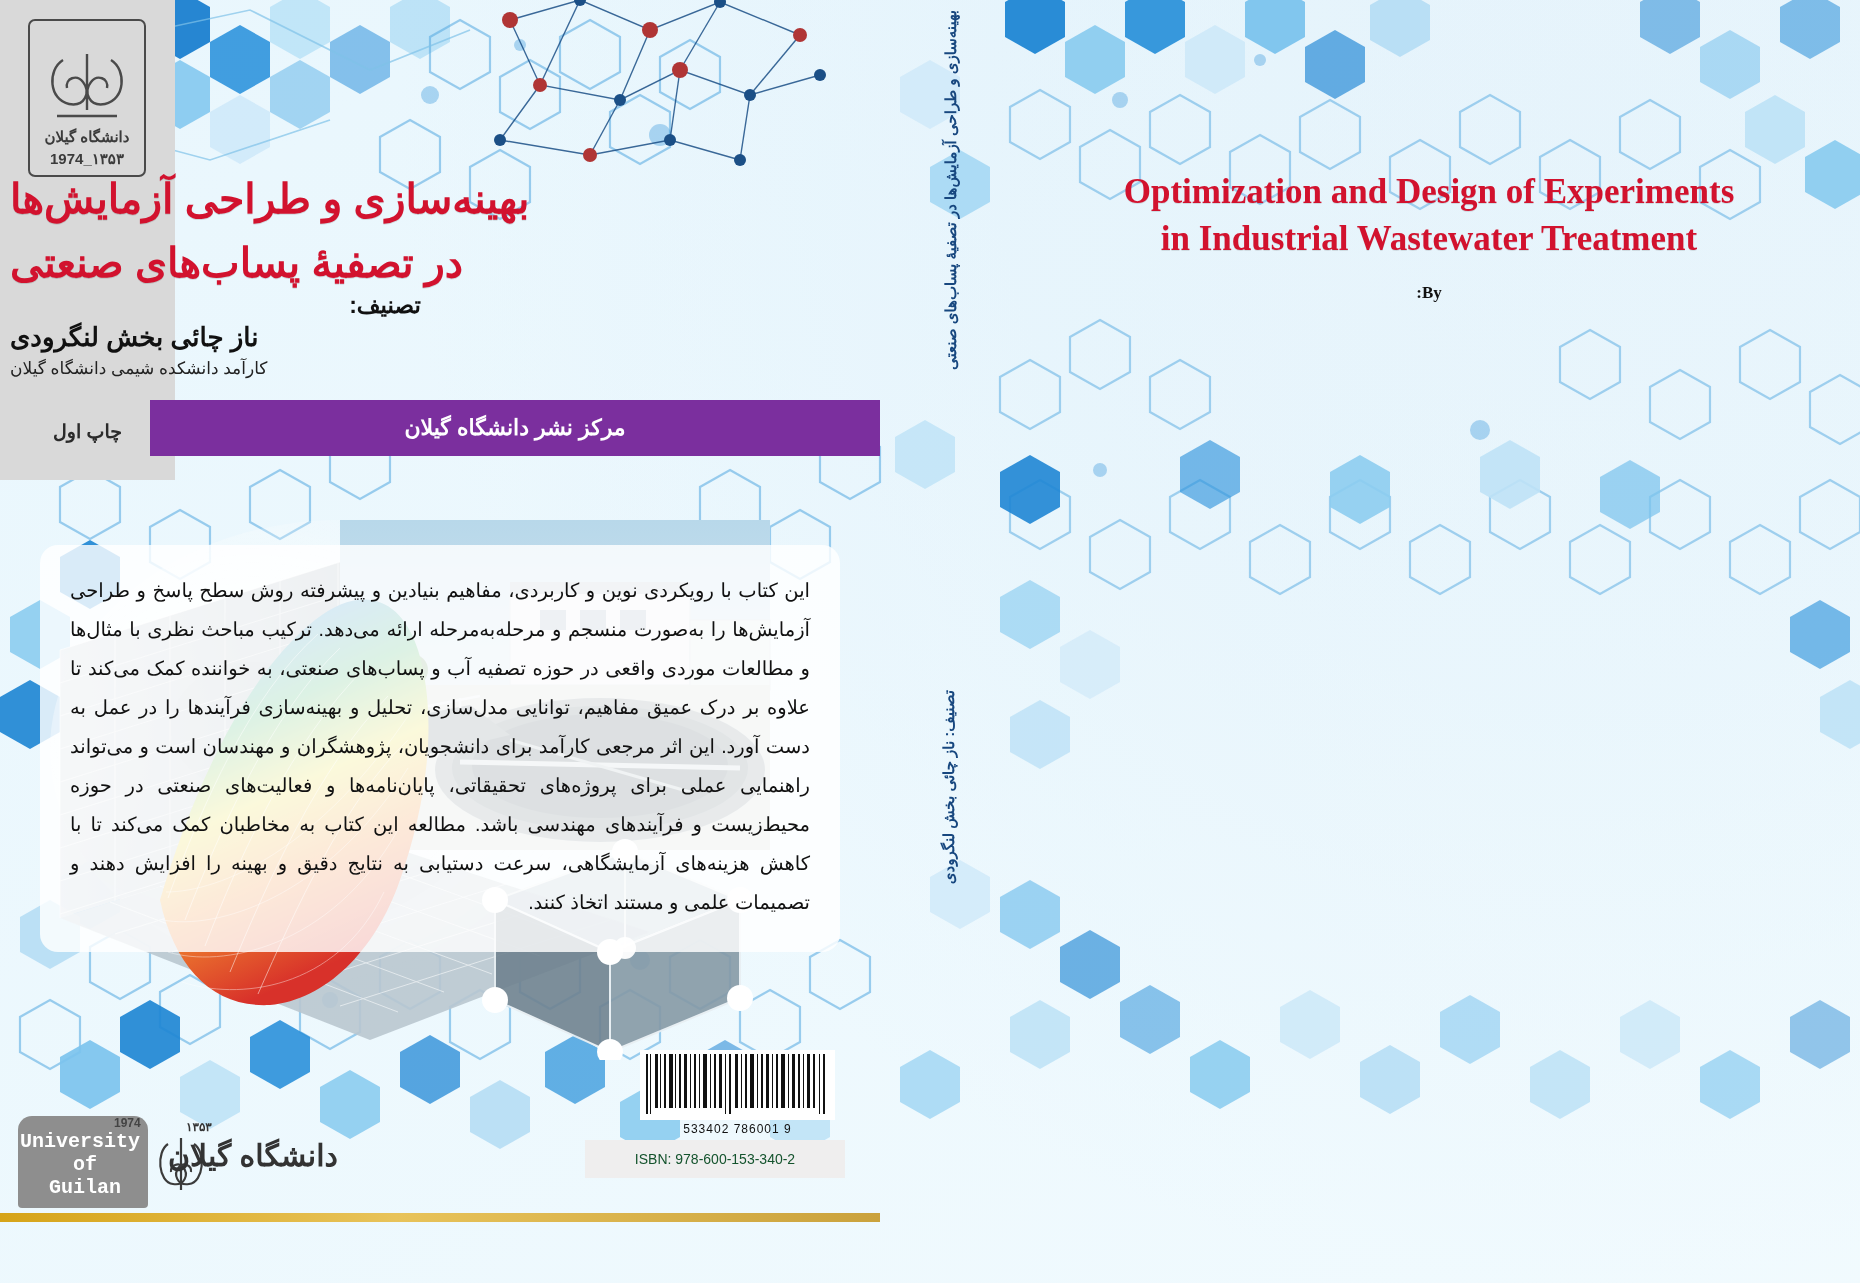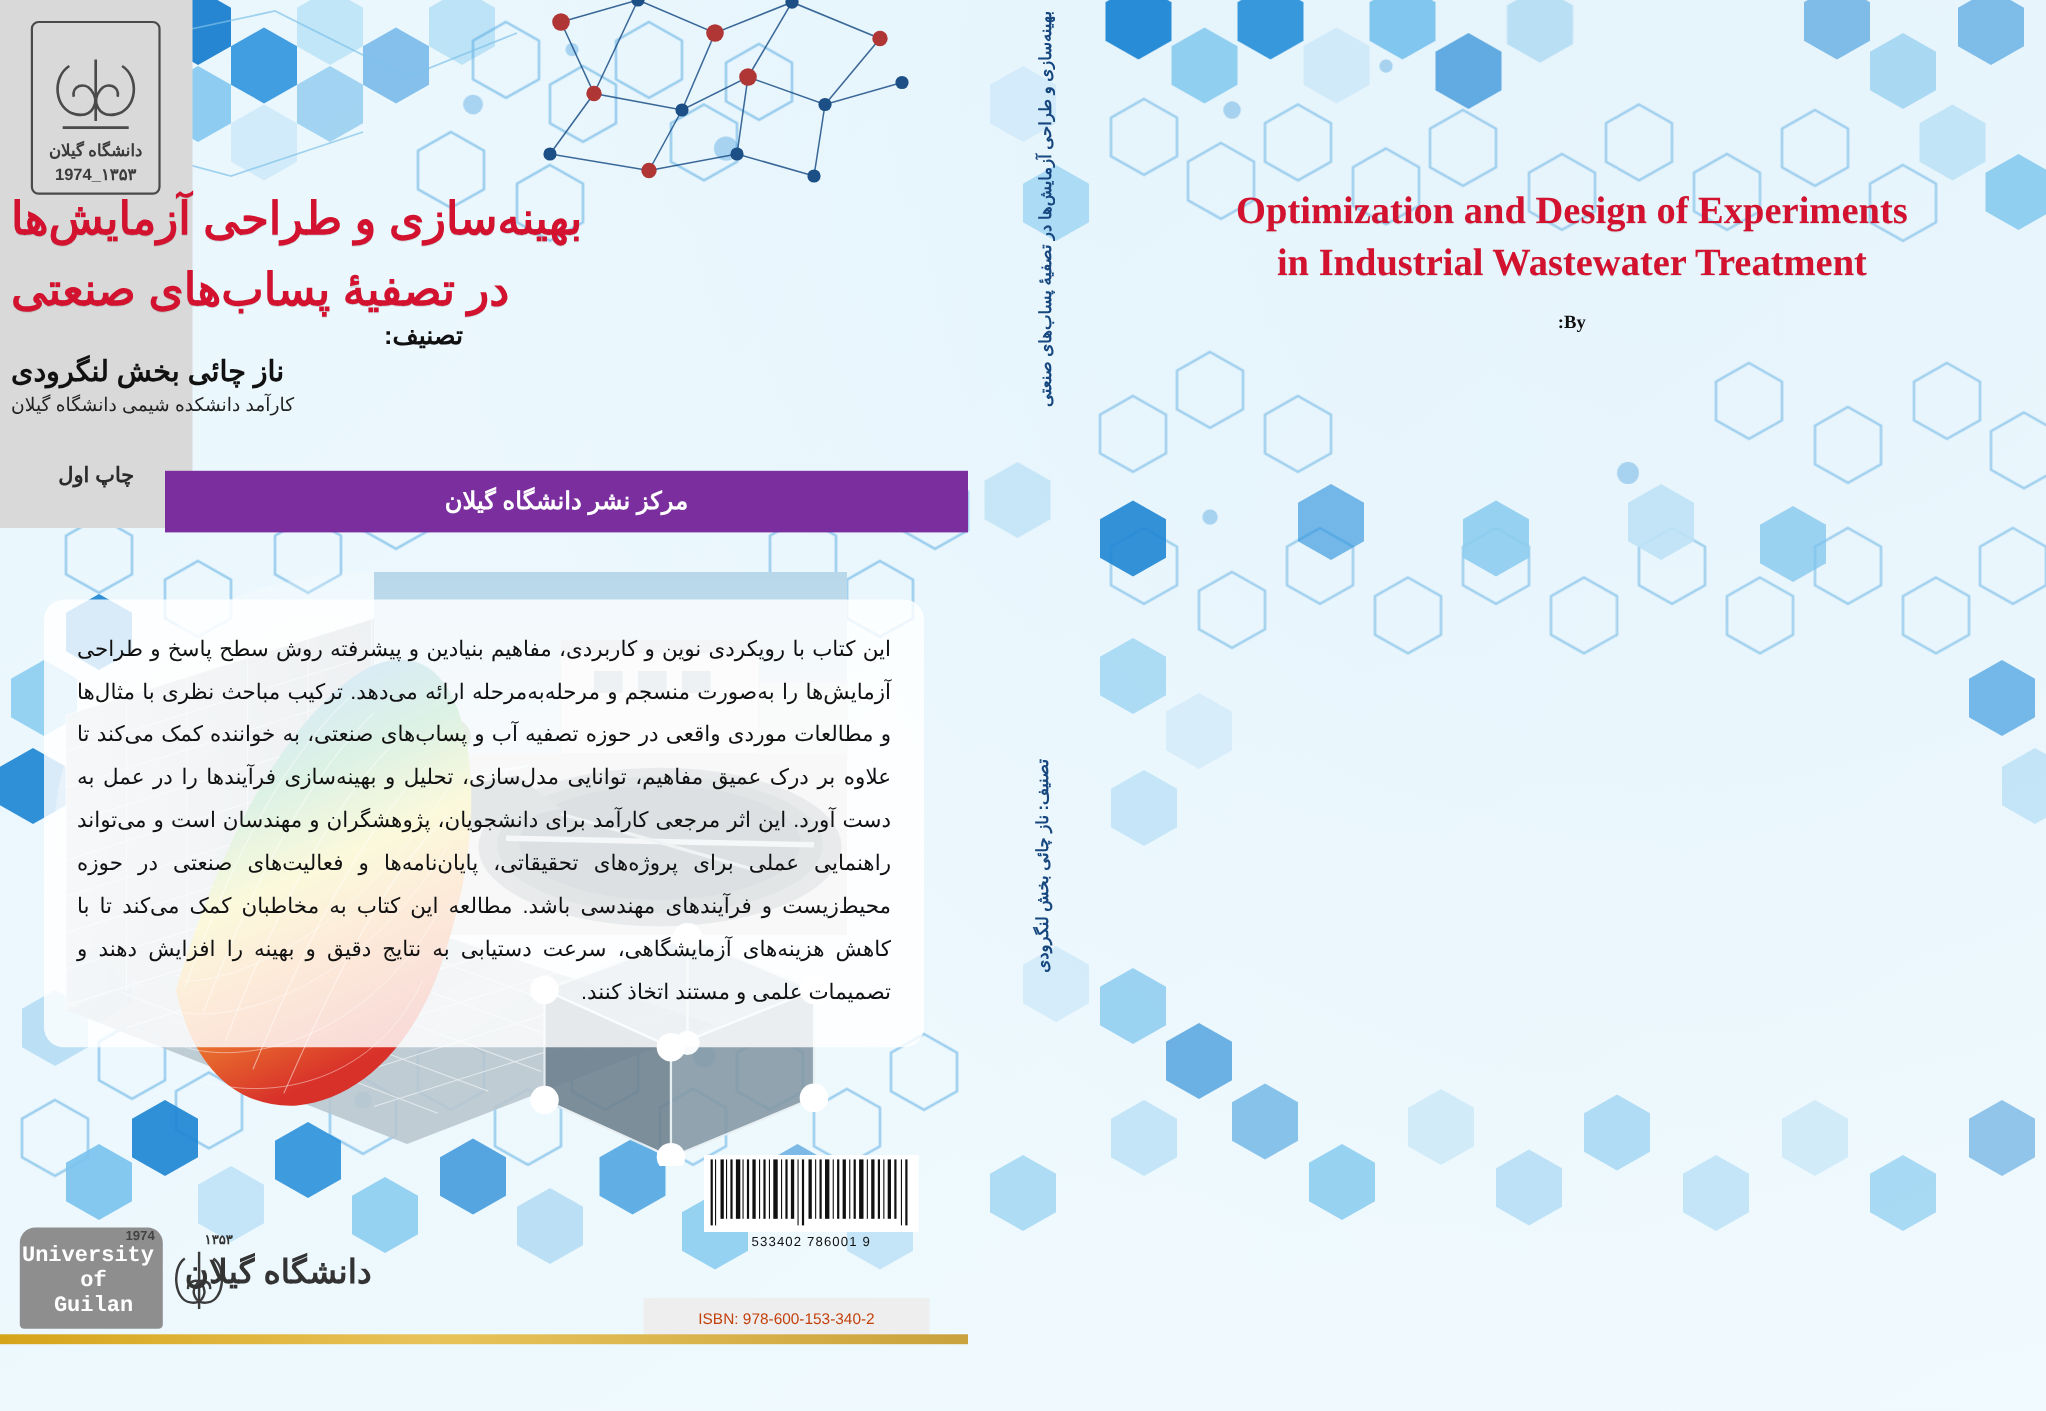--- a/index.html
+++ b/index.html
@@ -89,21 +89,21 @@
   }
   .fa-affil{
     position:absolute;right:150px;top:352px;width:720px;
     text-align:left;direction:rtl;color:#222;font-size:17px;
   }
 
   
   .purple-bar-back{
     position:absolute;left:150px;top:400px;width:730px;height:56px;
     background:#7b2f9e;
-    display:flex;align-items:center;justify-content:center;margin-top:28px;
+    display:flex;align-items:center;justify-content:center;
   }
   .purple-bar-back span{color:#fff;font-size:22px;font-weight:bold;}
 
   
   .en-title{
     position:absolute;left:14px;top:168px;width:850px;
     text-align:center;
     color:#d2122e;
     font-family:"Liberation Serif", serif;
     font-weight:bold;
@@ -147,24 +147,24 @@
   }
   .barcode{
     width:195px;height:70px;background:#fff;
     display:block;
   }
   .barcode-num{
     text-align:center;font-size:12px;color:#111;margin-top:2px;
     font-family:"Liberation Sans", sans-serif;letter-spacing:1px;
   }
   .isbn-bar{
-    position:absolute;left:585px;top:1180px;width:260px;height:38px;
+    position:absolute;left:585px;top:1140px;width:260px;height:38px;
     background:#efeeee;
     display:flex;align-items:center;justify-content:center;
-    font-size:14px;color:#c2410c;direction:ltr;
+    font-size:14px;color:#14532d;direction:ltr;
   }
 
   
   .ug-logo{
     position:absolute;left:18px;top:1110px;width:350px;height:110px;
   }
   .ug-logo .greyblock{
     position:absolute;left:0;top:6px;width:130px;height:92px;
     background:#8e8e8e;border-radius:14px 14px 4px 4px;
   }

